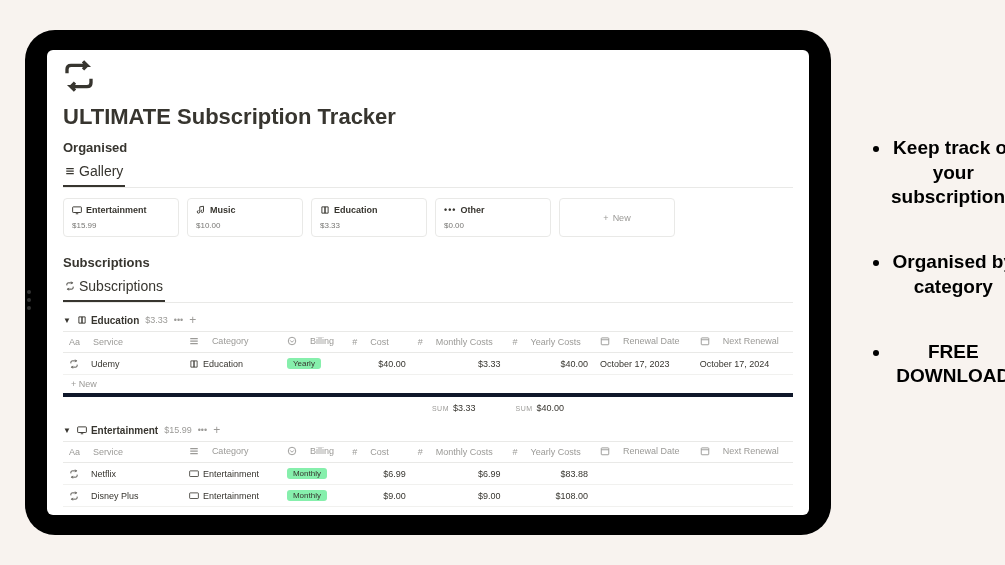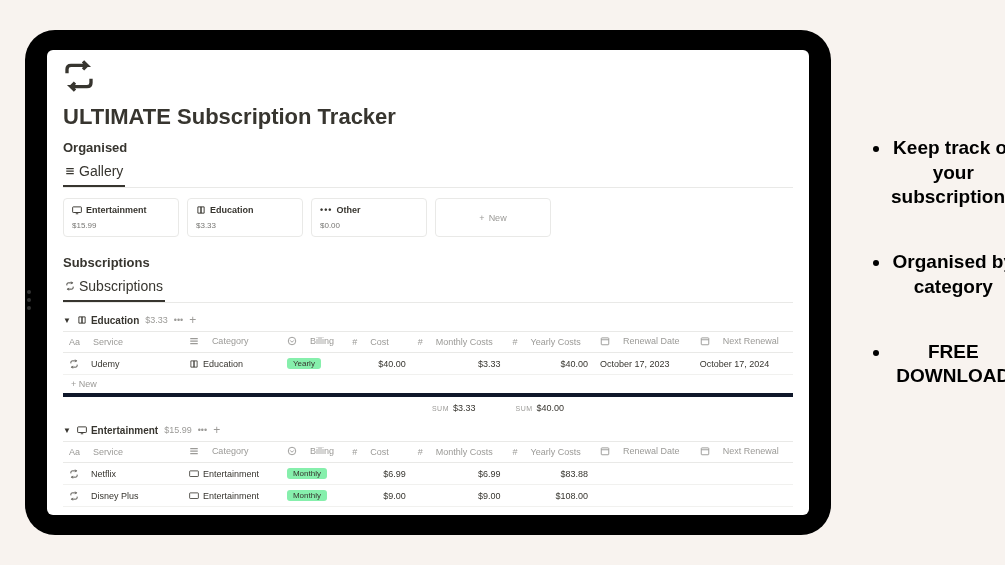--- a/index.html
+++ b/index.html
@@ -225,20 +225,29 @@
     <div class="cards">
       <div class="card">
         <div class="card-title">
           <svg class="mini-icon" viewBox="0 0 16 16">
               <rect x="1" y="3" width="14" height="9" rx="1" fill="none" stroke="#37352f" stroke-width="1.5"></rect>
               <path d="M6 14h4" stroke="#37352f" stroke-width="1.5"></path>
             </svg>
           <span>Entertainment</span>
         </div>
         <div class="card-price">$15.99</div>
+      </div>
+      <div class="card">
+        <div class="card-title">
+          <svg class="mini-icon" viewBox="0 0 16 16">
+              <path d="M6 3v8a2 2 0 11-2-2M6 3l6-1v8a2 2 0 11-2-2" fill="none" stroke="#37352f" stroke-width="1.5"></path>
+            </svg>
+          <span>Music</span>
+        </div>
+        <div class="card-price">$10.00</div>
       </div>
       <div class="card">
         <div class="card-title">
           <svg class="mini-icon" viewBox="0 0 16 16">
               <path d="M3 3h5v10H3zM8 3h5v10H8z" fill="none" stroke="#37352f" stroke-width="1.5"></path>
             </svg>
           <span>Education</span>
         </div>
         <div class="card-price">$3.33</div>
       </div>

